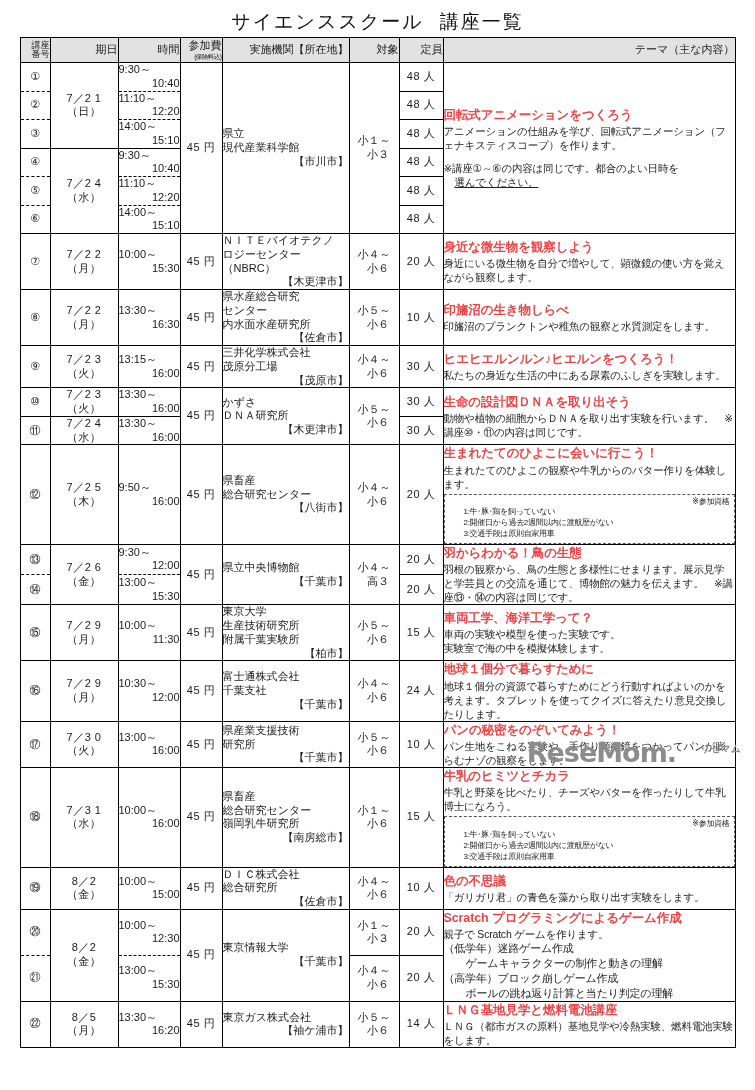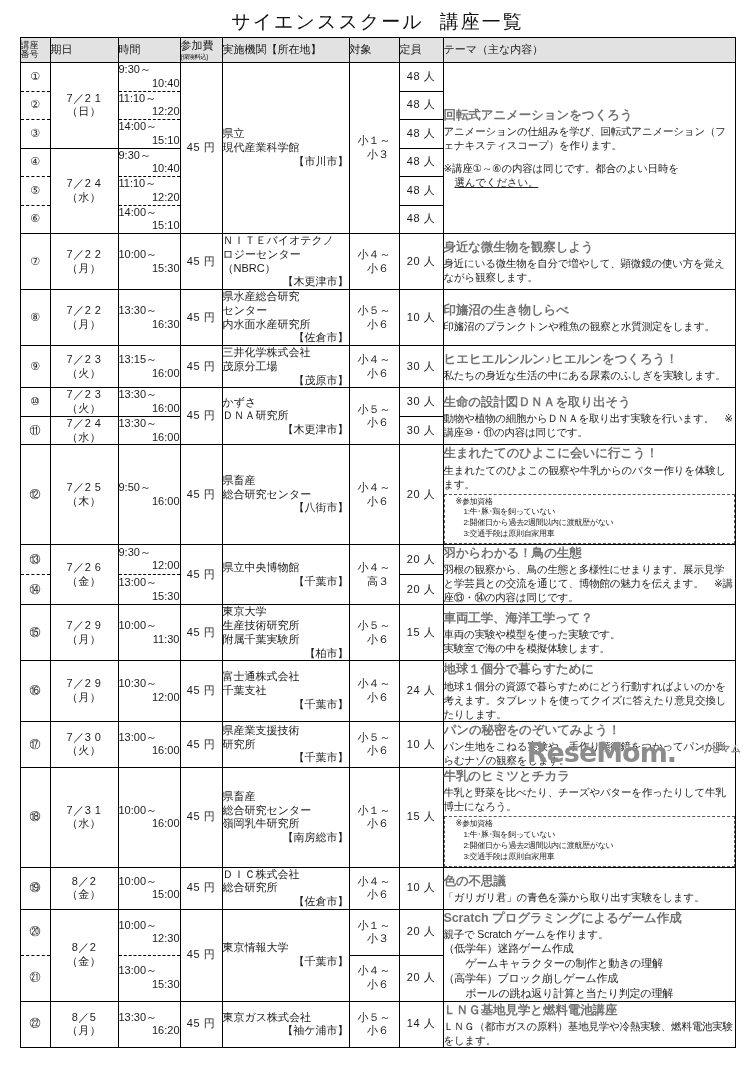--- a/index.html
+++ b/index.html
@@ -47,21 +47,21 @@
 
   table.schedule th, table.schedule td {
     border: 1px solid #000;
     padding: 0;
     vertical-align: middle;
     font-size: 11px;
     line-height: 1.25;
   }
   thead th {
     background: #e2e2e2;
-    text-align: left;
+    text-align: right;
     font-weight: normal;
     height: 25px;
     font-size: 13px;
     padding: 1px 0;
   }
   thead th.small2 { font-size: 9px; line-height: 1.05; }
   thead th .sub { display:block; font-size: 6.5px; letter-spacing:-0.5px; }
 
   td.no  { text-align: center; font-size: 11.5px; }
   td.date{ text-align: center; font-size: 12.5px; line-height: 1.15; letter-spacing:0.5px; }
@@ -74,21 +74,21 @@
   td.targ{ text-align: center; font-size: 11.5px; line-height:1.3; }
   td.targ .l2 { display:block; padding-left: 8px; }
   td.cap { text-align: center; font-size: 12px; letter-spacing:0.5px;margin-top:22px;}
   td.theme { padding: 3px 6px 4px 7px; vertical-align: top; }
 
   .th-title {
     font-weight: bold;
     font-size: 12.5px;
     line-height: 1.3;
     letter-spacing: -0.1px;
-    color: #737373;
+    color: #ef4444;
   }
   .th-desc {
     font-size: 10.5px;
     line-height: 1.34;
     color: #222;
     letter-spacing: -0.2px;
     margin-top: 1px;
   }
   .th-note {
     font-size: 10.5px;
@@ -100,21 +100,21 @@
   .th-note .ind { display:block; padding-left: 11px; text-decoration: underline; }
   .qual-box {
     border: 1px dashed #555;
     margin-top: 3px;
     padding: 2px 4px 3px 5px;
     font-size: 8px;
     line-height: 1.35;
     color: #222;
     letter-spacing: -0.3px;
   }
-  .qual-box .q-h { display:block; padding-left: 6px; }
+  .qual-box .q-h { display:block; padding-left: 6px; text-align: right; }
   .qual-box .q-i { display:block; padding-left: 14px; }
   .th-list { font-size: 11px; line-height:1.35; letter-spacing:-0.2px; color:#222;}
   .th-list .li  { display:block; }
   .th-list .li2 { display:block; padding-left: 22px; }
 
   
   tr.dash-top > td.no,
   tr.dash-top > td.time { border-top: 1px dashed #000; }
   tr.dash-bot > td.no,
   tr.dash-bot > td.time { border-bottom: 1px dashed #000; }

